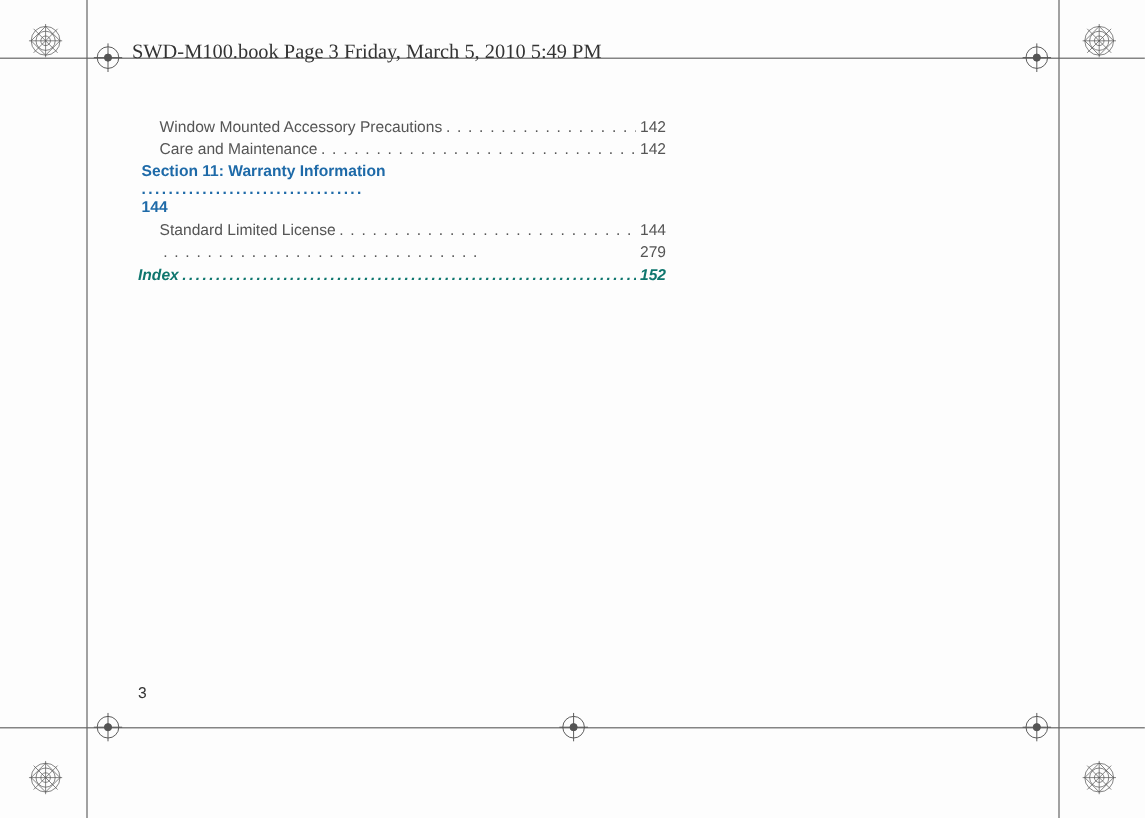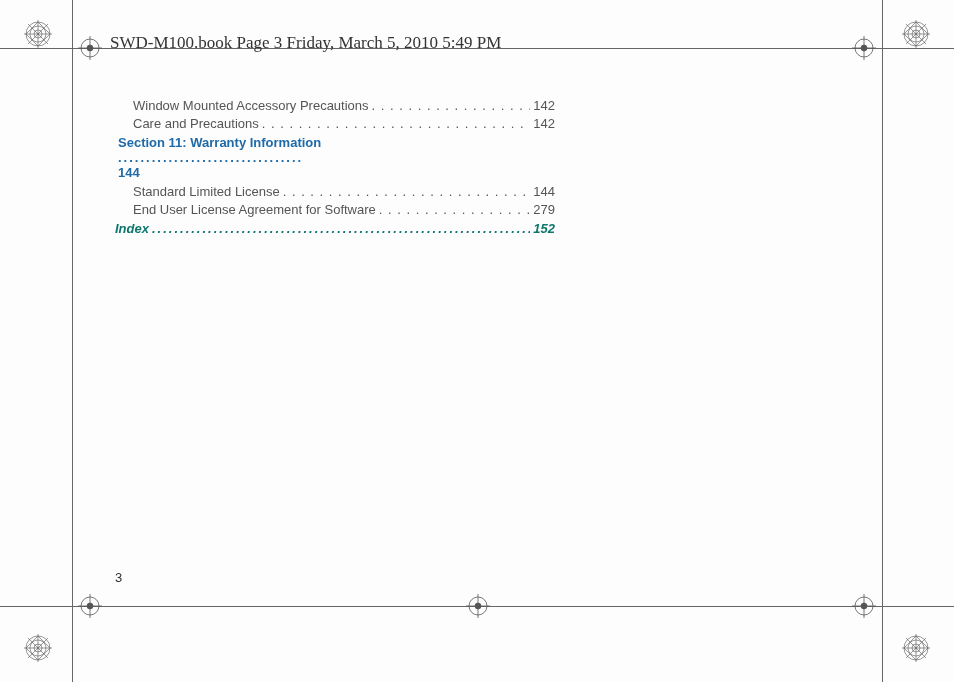--- a/index.html
+++ b/index.html
@@ -204,39 +204,38 @@
 
 <div class="content">
 
   <div class="toc-line sub">
     <span class="toc-title">Window Mounted Accessory Precautions</span>
     <span class="toc-dots">  . . . . . . . . . . . . . . . . . . . . . . . . . . . . . . .</span>
     <span class="toc-page">142</span>
   </div>
 
   <div class="toc-line sub">
-    <span class="toc-title">Care and Precautions</span>
+    <span class="toc-title">Care and Maintenance</span>
     <span class="toc-dots">  . . . . . . . . . . . . . . . . . . . . . . . . . . . . . . . . . . . . . . .</span>
     <span class="toc-page">142</span>
   </div>
 
   <div class="toc-line section">
     <span class="toc-title">Section 11:  Warranty Information</span>
     <span class="toc-dots">  .................................</span>
     <span class="toc-page">144</span>
   </div>
 
   <div class="toc-line sub">
     <span class="toc-title">Standard Limited License</span>
     <span class="toc-dots"> . . . . . . . . . . . . . . . . . . . . . . . . . . . . . . . . . . . .</span>
     <span class="toc-page">144</span>
   </div>
 
   <div class="toc-line sub">
-    <span class="toc-title">End User License Agreement for Software</span>
     <span class="toc-dots">  . . . . . . . . . . . . . . . . . . . . . . . . . . . . .</span>
     <span class="toc-page">279</span>
   </div>
 
   <div class="toc-line indexline">
     <span class="toc-title">Index</span>
     <span class="toc-dots"> ..............................................................................</span>
     <span class="toc-page">152</span>
   </div>
 

